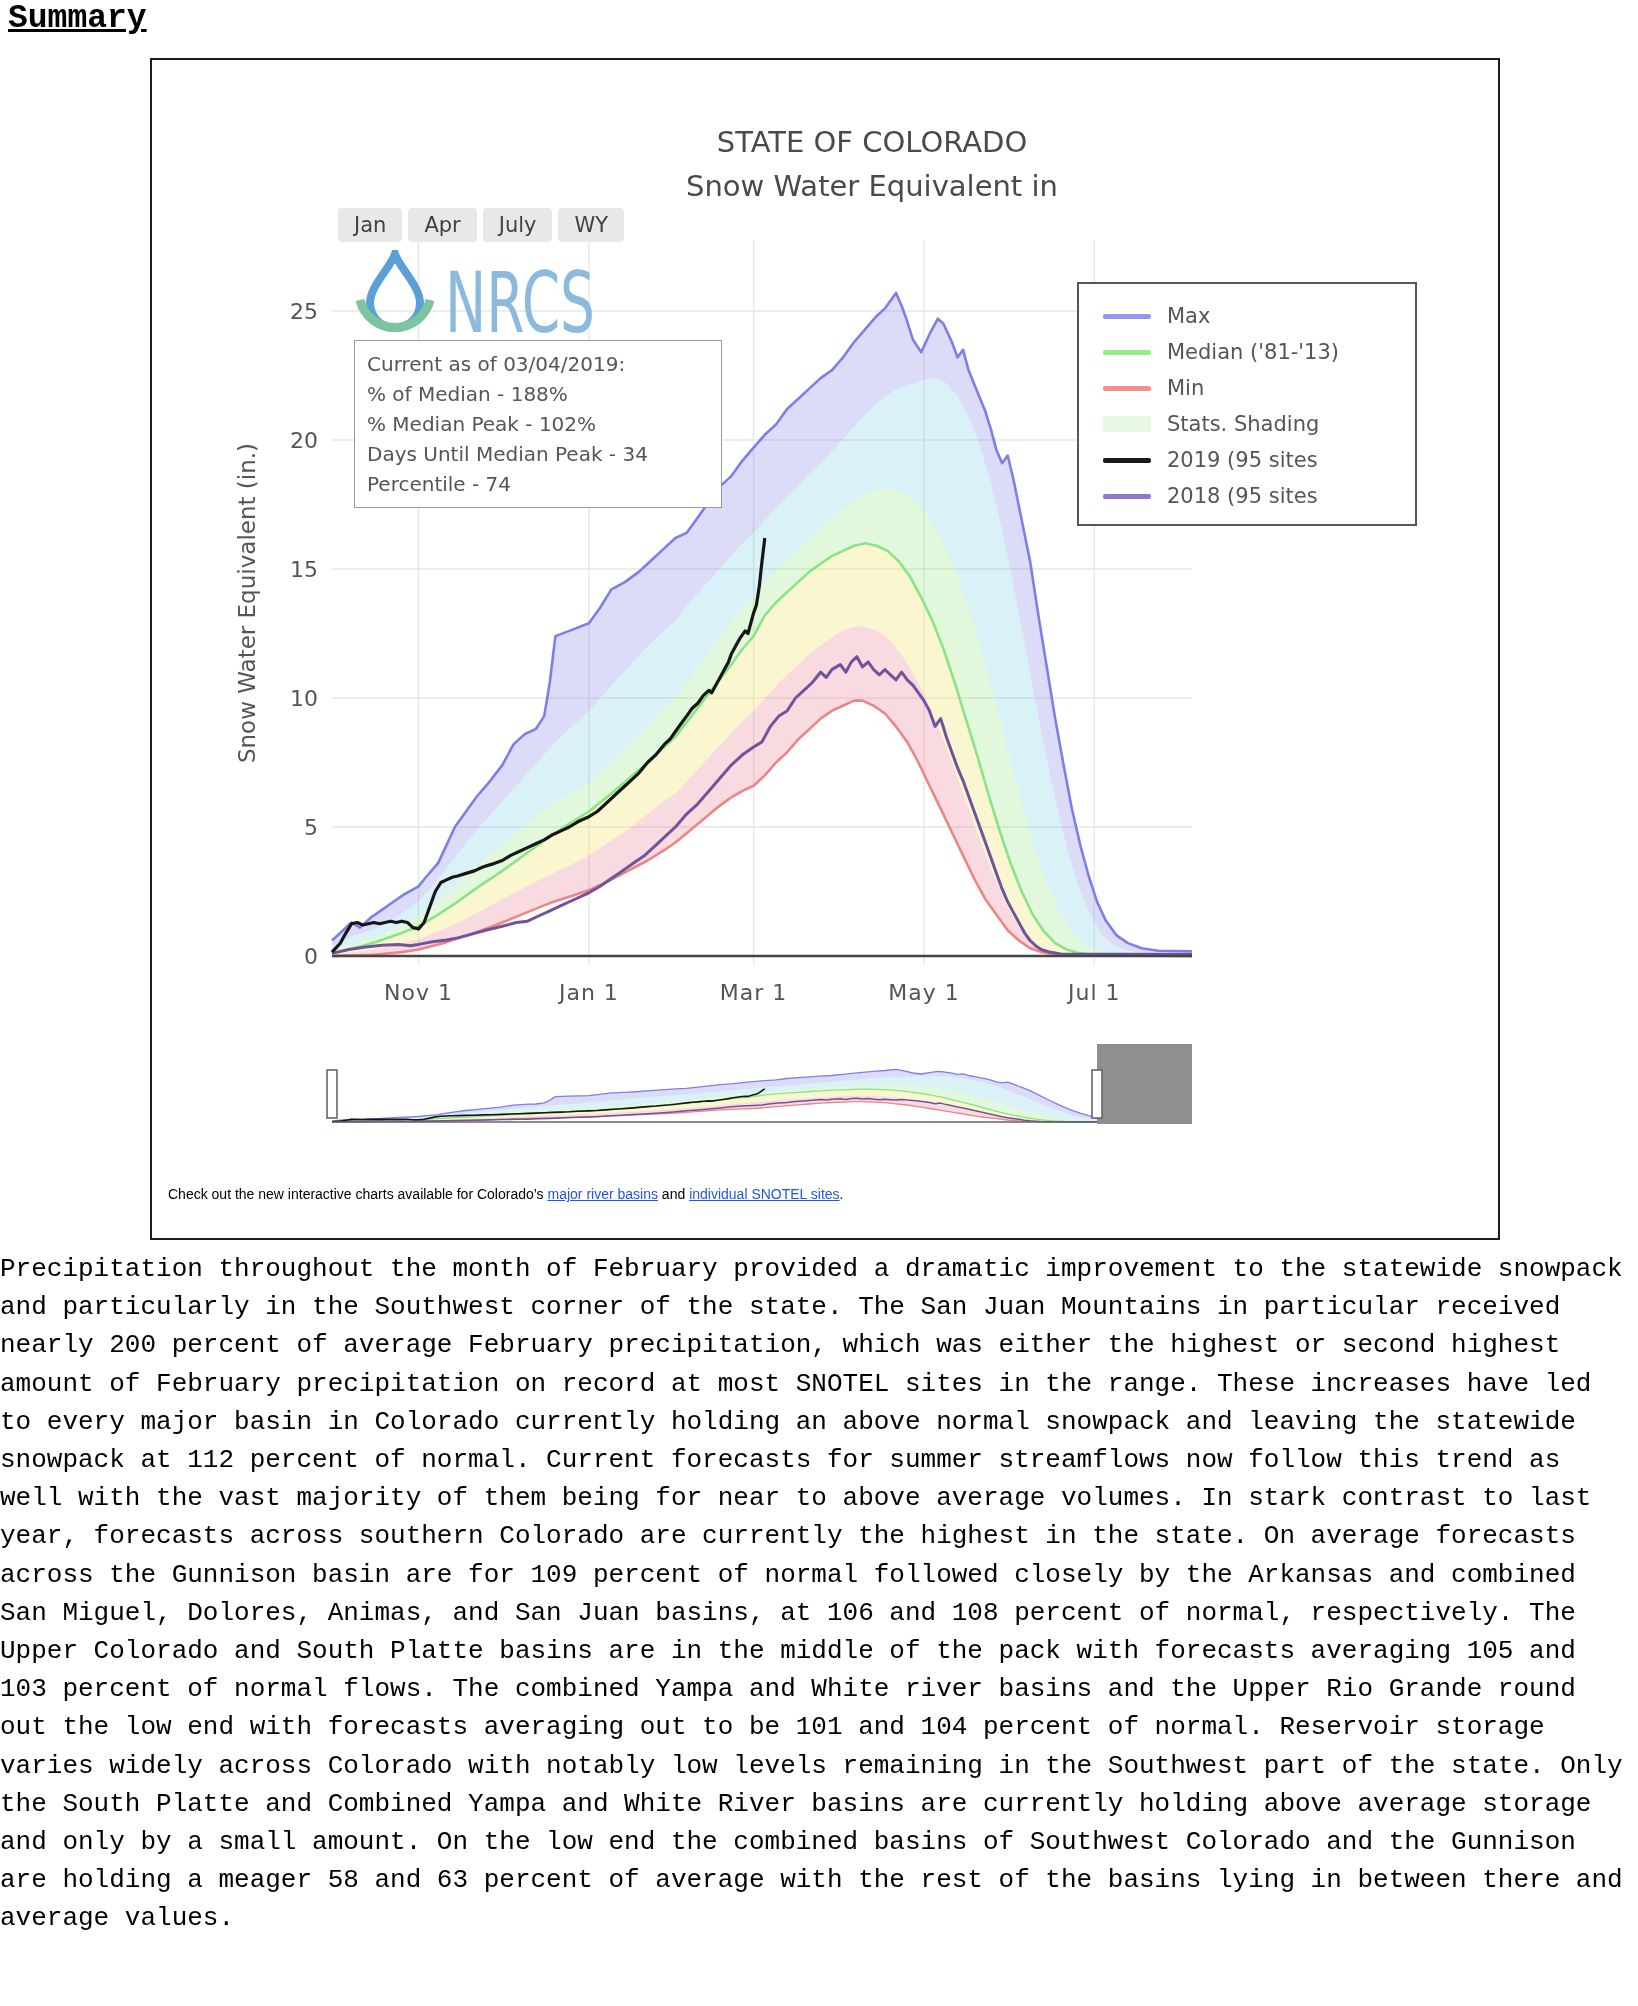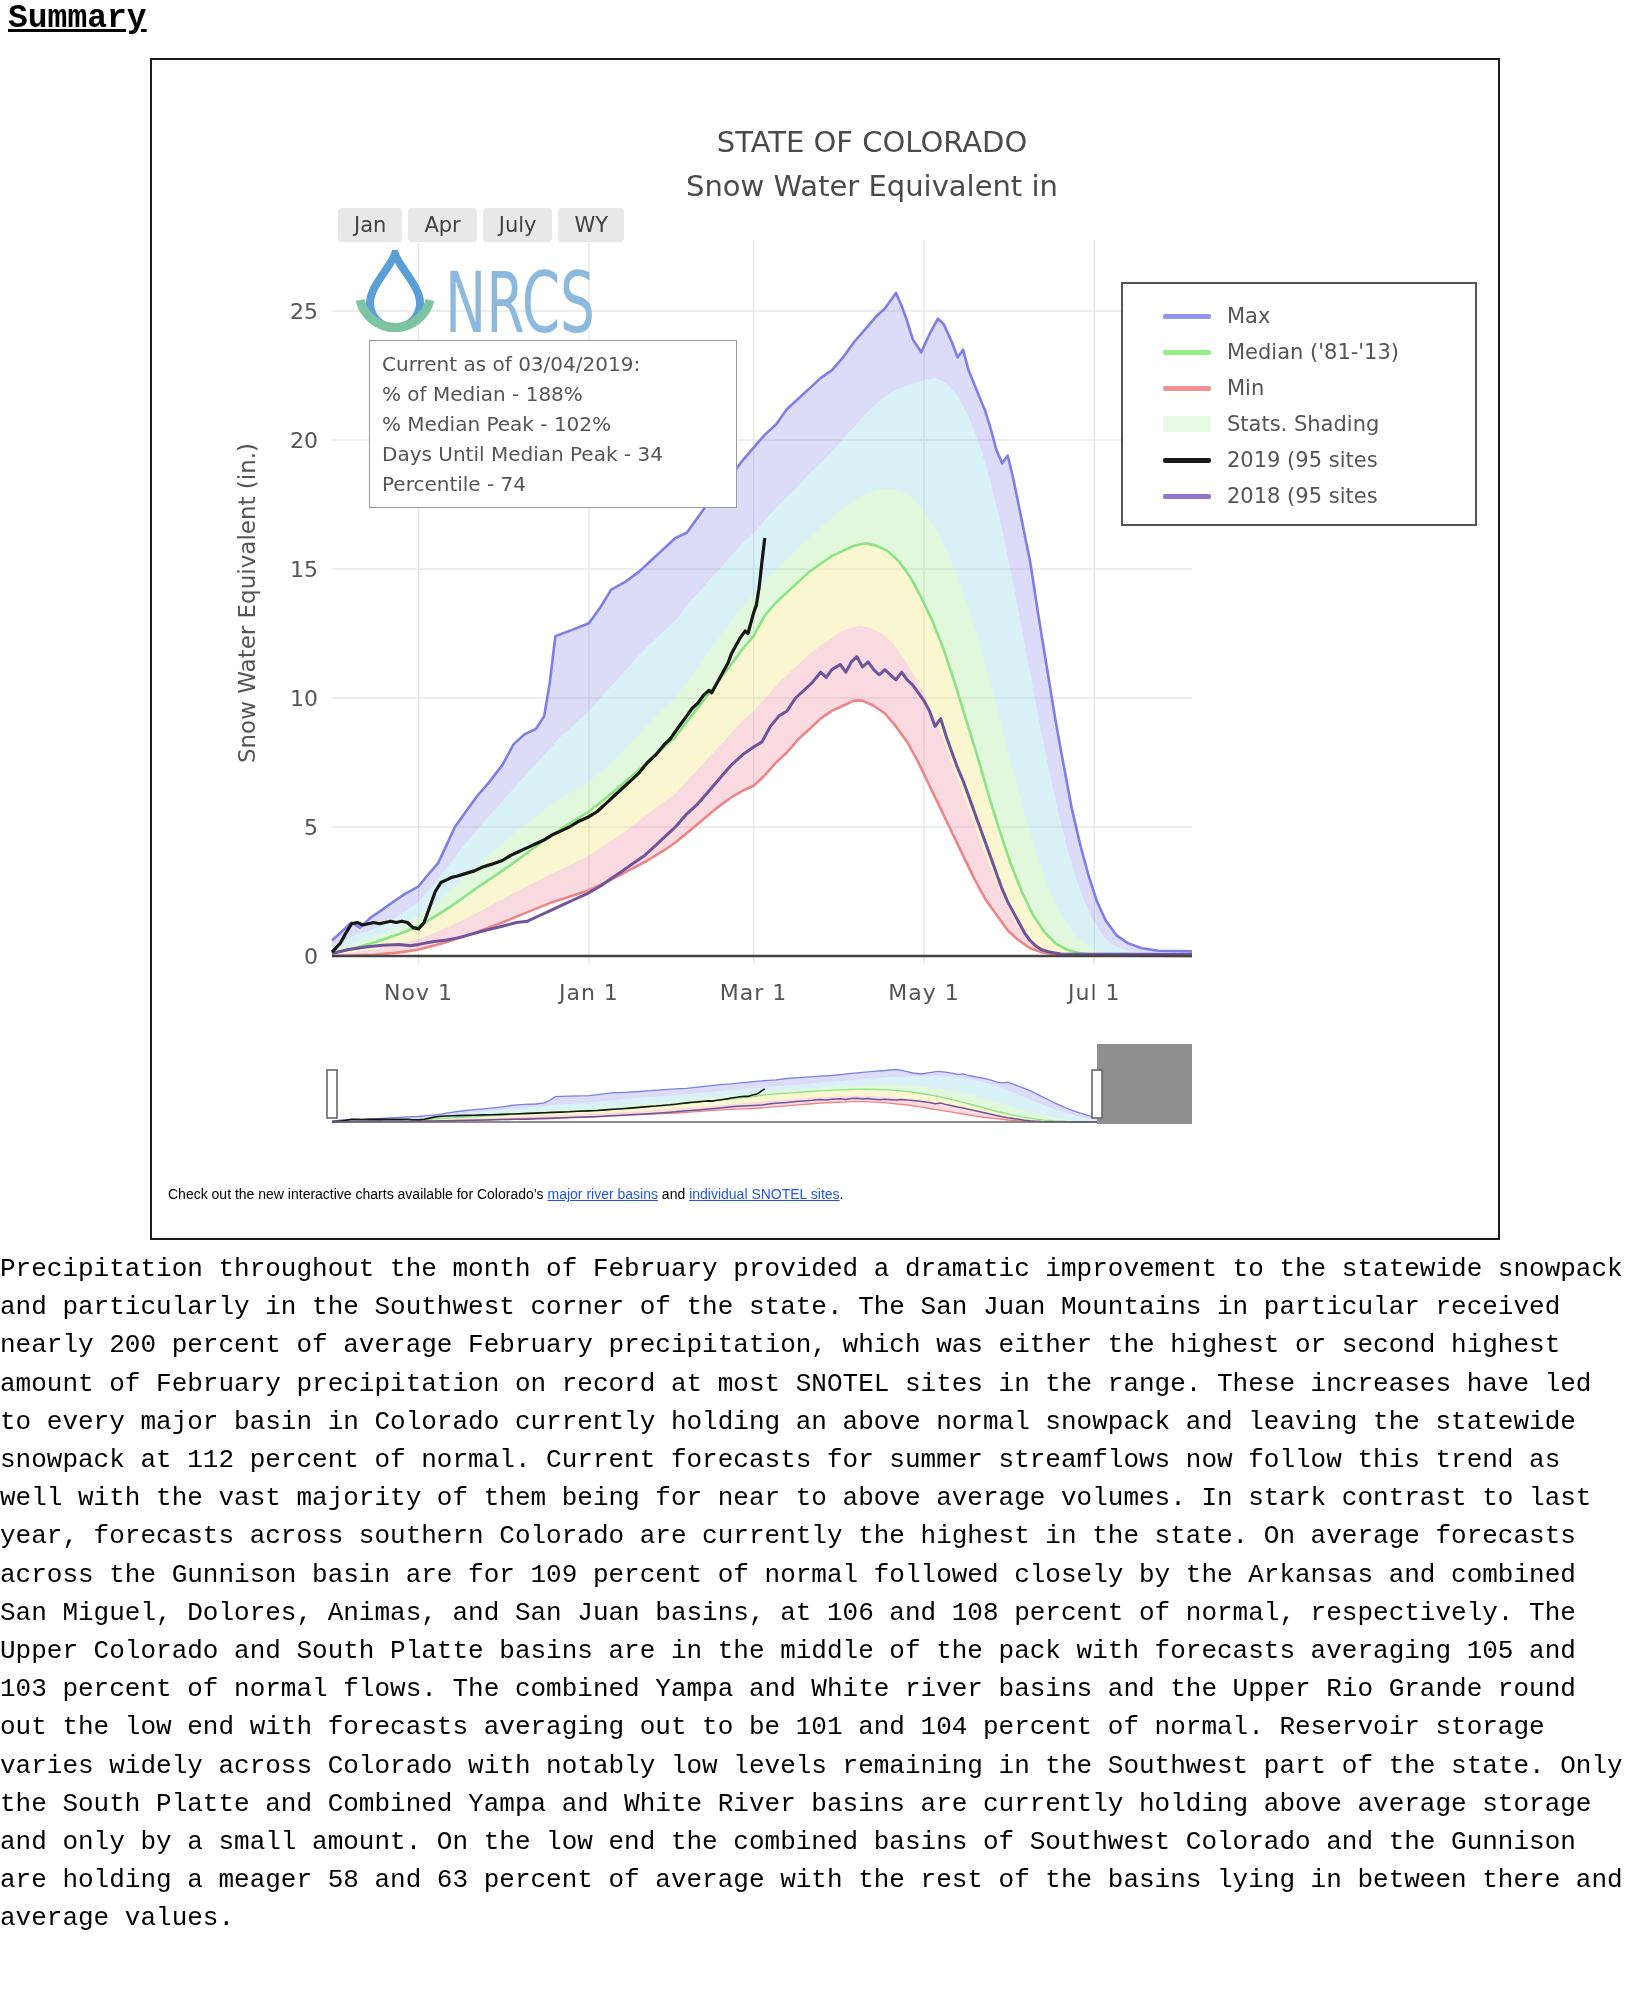--- a/index.html
+++ b/index.html
@@ -4,22 +4,22 @@
 <style>
   html,body{margin:0;padding:0;background:#fff;}
   body{width:1638px;height:2006px;position:relative;font-family:"Liberation Sans",sans-serif;overflow:hidden;}
   .heading{position:absolute;left:8px;top:0px;font-size:33px;font-weight:bold;text-decoration:underline;text-decoration-thickness:3px;color:#000;font-family:Liberation Mono, monospace;}
   .chart-box{position:absolute;left:150px;top:58px;width:1346px;height:1178px;border:2px solid #1c1c1c;background:#fff;}
   .chart-svg{position:absolute;left:0;top:0;}
   .chart-title{position:absolute;left:400px;top:60px;width:640px;text-align:center;font-family:"DejaVu Sans",sans-serif;font-size:29px;color:#4a4a4a;line-height:44px;}
   .tabs{position:absolute;left:186px;top:148px;display:flex;gap:6px;}
   .tab{background:#e8e8e8;color:#424242;font-family:"DejaVu Sans",sans-serif;font-size:21px;padding:5px 16px;border-radius:4px;cursor:pointer;}
   .logo{position:absolute;left:198px;top:190px;width:280px;height:102px;}
-  .info-box{position:absolute;left:217px;top:280px;width:342px;border:1px solid #9a9a9a;background:#fff;padding:8px 12px;font-family:"DejaVu Sans",sans-serif;font-size:20px;color:#555;line-height:30px;}
-  .legend{position:absolute;left:925px;top:222px;width:336px;border:2px solid #555;background:#fff;padding:14px 0 10px 16px;margin-left:44px;}
+  .info-box{position:absolute;left:202px;top:280px;width:342px;border:1px solid #9a9a9a;background:#fff;padding:8px 12px;font-family:"DejaVu Sans",sans-serif;font-size:20px;color:#555;line-height:30px;}
+  .legend{position:absolute;left:925px;top:222px;width:336px;border:2px solid #555;background:#fff;padding:14px 0 10px 0;}
   .legend-item{display:flex;align-items:center;height:36px;padding-left:24px;cursor:pointer;}
   .legend-swatch-line{width:48px;height:5px;border-radius:2px;flex:0 0 auto;}
   .legend-swatch-patch{width:48px;height:16px;flex:0 0 auto;}
   .legend-label{margin-left:16px;font-family:"DejaVu Sans",sans-serif;font-size:21px;color:#555;}
   .y-axis-label{position:absolute;left:-103px;top:528px;width:400px;height:30px;text-align:center;transform:rotate(-90deg);font-family:"DejaVu Sans",sans-serif;font-size:23px;color:#555;}
   .caption{position:absolute;left:16px;top:1126px;width:1320px;font-size:14px;color:#000;}
   .caption a{color:#2155e8;text-decoration:underline;cursor:pointer;}
   .paragraph{position:absolute;left:0;top:1250px;width:1624px;font-size:26px;line-height:38.2px;color:#000;font-family:Liberation Mono, monospace;}
 </style>
 </head>

